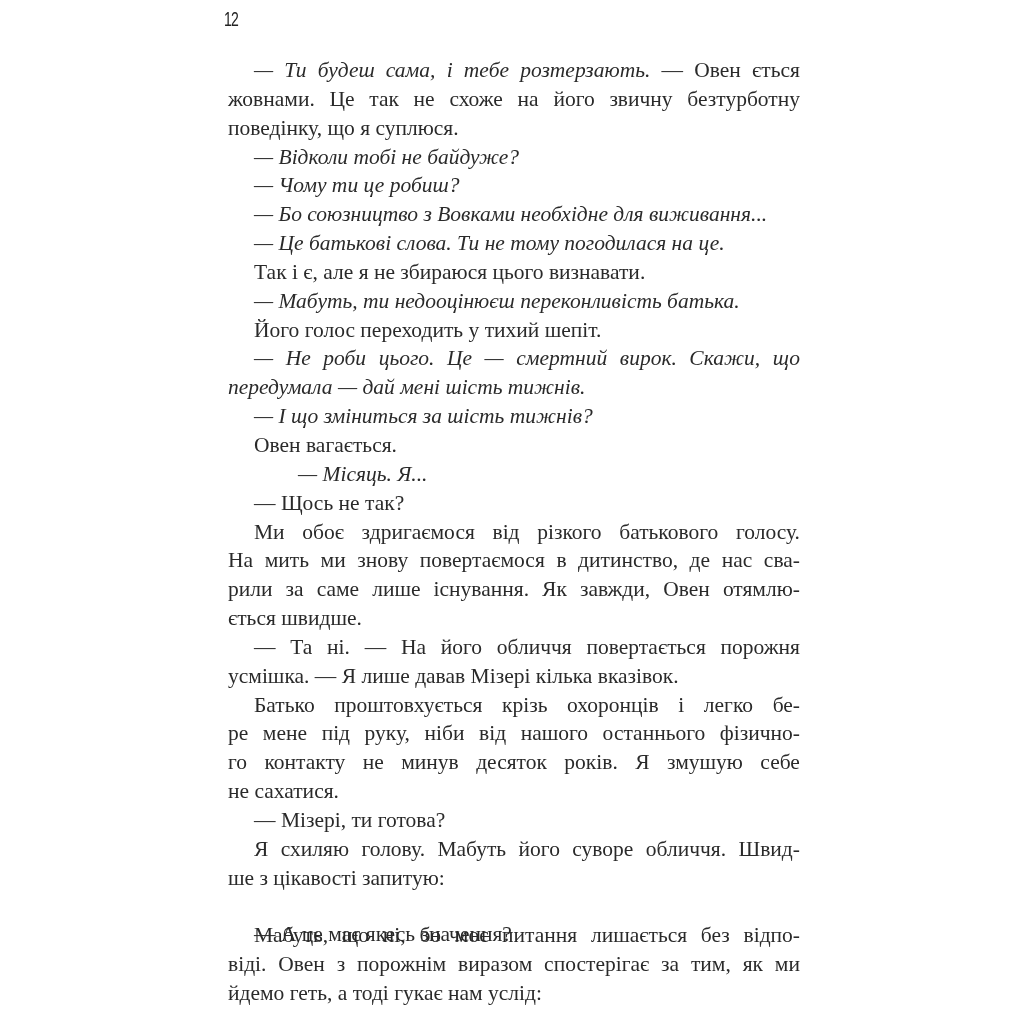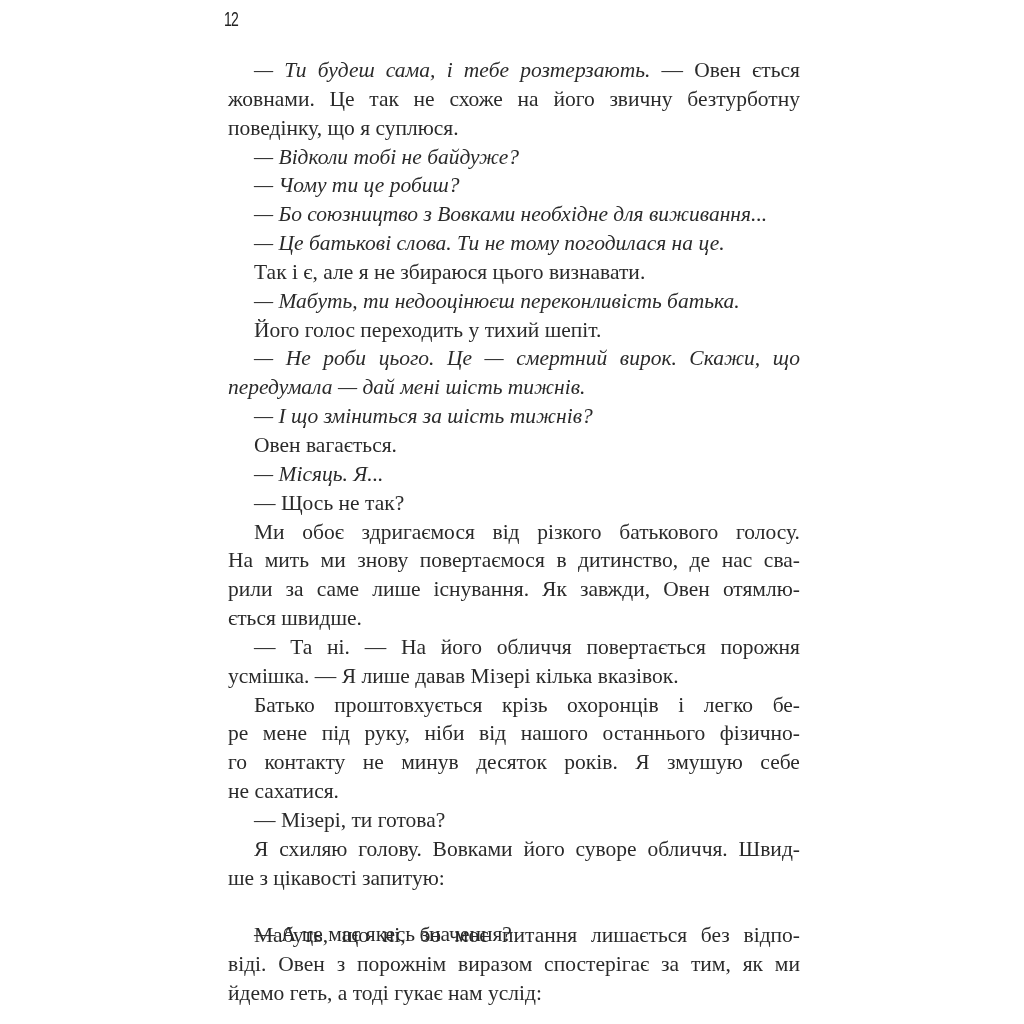--- a/index.html
+++ b/index.html
@@ -88,21 +88,21 @@
     <div class="line">
       <span class="it" style="white-space: pre;">передумала — дай мені шість тижнів.</span>
     </div>
     <div class="line indent">
       <span class="it" style="white-space: pre;">— І що зміниться за шість тижнів?</span>
     </div>
     <div class="line indent">
       <span class="" style="white-space: pre;">Овен вагається.</span>
     </div>
     <div class="line indent">
-      <span class="it" style="white-space: pre;">— Місяць. Я...</span>
+      <span class="it" style="white-space: pre; margin-left: 44px;">— Місяць. Я...</span>
     </div>
     <div class="line indent">
       <span class="" style="white-space: pre;">— Щось не так?</span>
     </div>
     <div class="line indent justify">
       <span class="w">Ми</span>
       <span class="w">обоє</span>
       <span class="w">здригаємося</span>
       <span class="w">від</span>
       <span class="w">різкого</span>
@@ -183,21 +183,21 @@
     <div class="line">
       <span class="" style="white-space: pre;">не сахатися.</span>
     </div>
     <div class="line indent">
       <span class="" style="white-space: pre;">— Мізері, ти готова?</span>
     </div>
     <div class="line indent justify">
       <span class="w">Я</span>
       <span class="w">схиляю</span>
       <span class="w">голову.</span>
-      <span class="w">Вовками</span>
+      <span class="w">Мабуть</span>
       <span class="w">його</span>
       <span class="w">суворе</span>
       <span class="w">обличчя.</span>
       <span class="w">Швид-</span>
     </div>
     <div class="line">
       <span class="" style="white-space: pre;">ше з цікавості запитую:</span>
     </div>
     <div class="line indent">
       <span class="" style="white-space: pre; margin-top: 28px;">— А це має якесь значення?</span>

